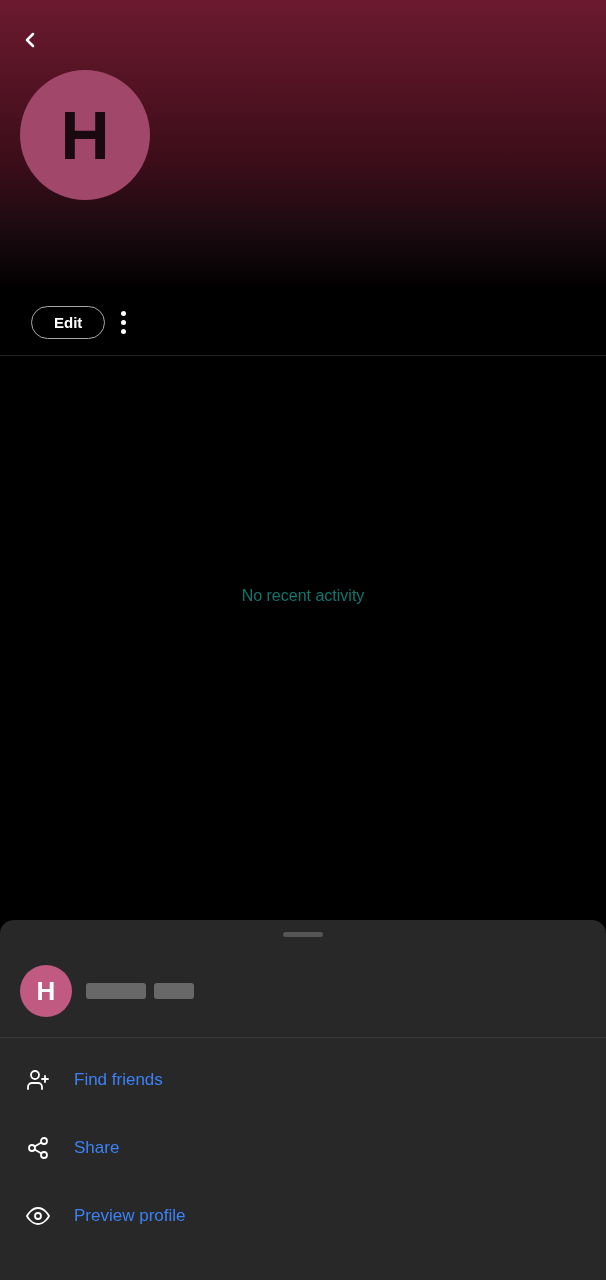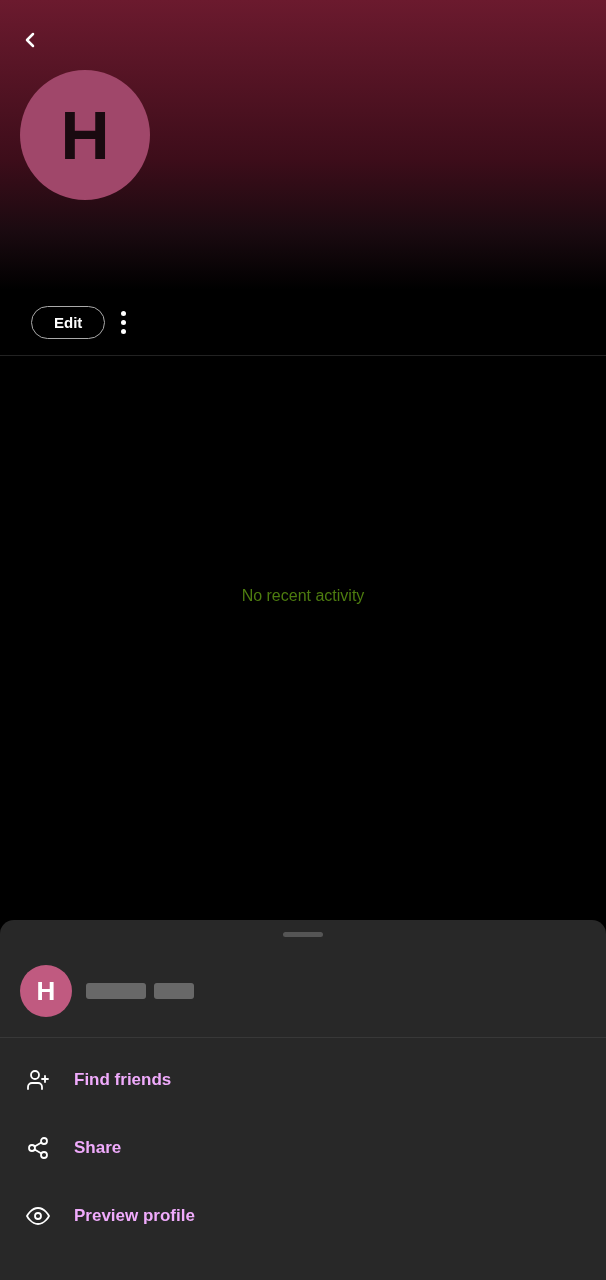--- a/index.html
+++ b/index.html
@@ -144,21 +144,21 @@
     
     .main-content {
       background: #000;
       min-height: 480px;
       display: flex;
       align-items: center;
       justify-content: center;
     }
 
     .no-activity-text {
-      color: #4d7c0f;
+      color: #0f766e;
       font-size: 16px;
       font-weight: 500;
     }
 
     
     .bottom-sheet {
       position: absolute;
       bottom: 0;
       left: 0;
       width: 100%;
@@ -240,23 +240,23 @@
       flex-shrink: 0;
       color: #fff;
     }
 
     .menu-icon svg {
       width: 24px;
       height: 24px;
     }
 
     .menu-label {
-      color: #f0abfc;
+      color: #3b82f6;
       font-size: 17px;
-      font-weight: 700;
+      font-weight: 400;
     }
 
     
     .section-divider {
       height: 1px;
       background: #222;
     }
   </style>
 </head>
 <body>

